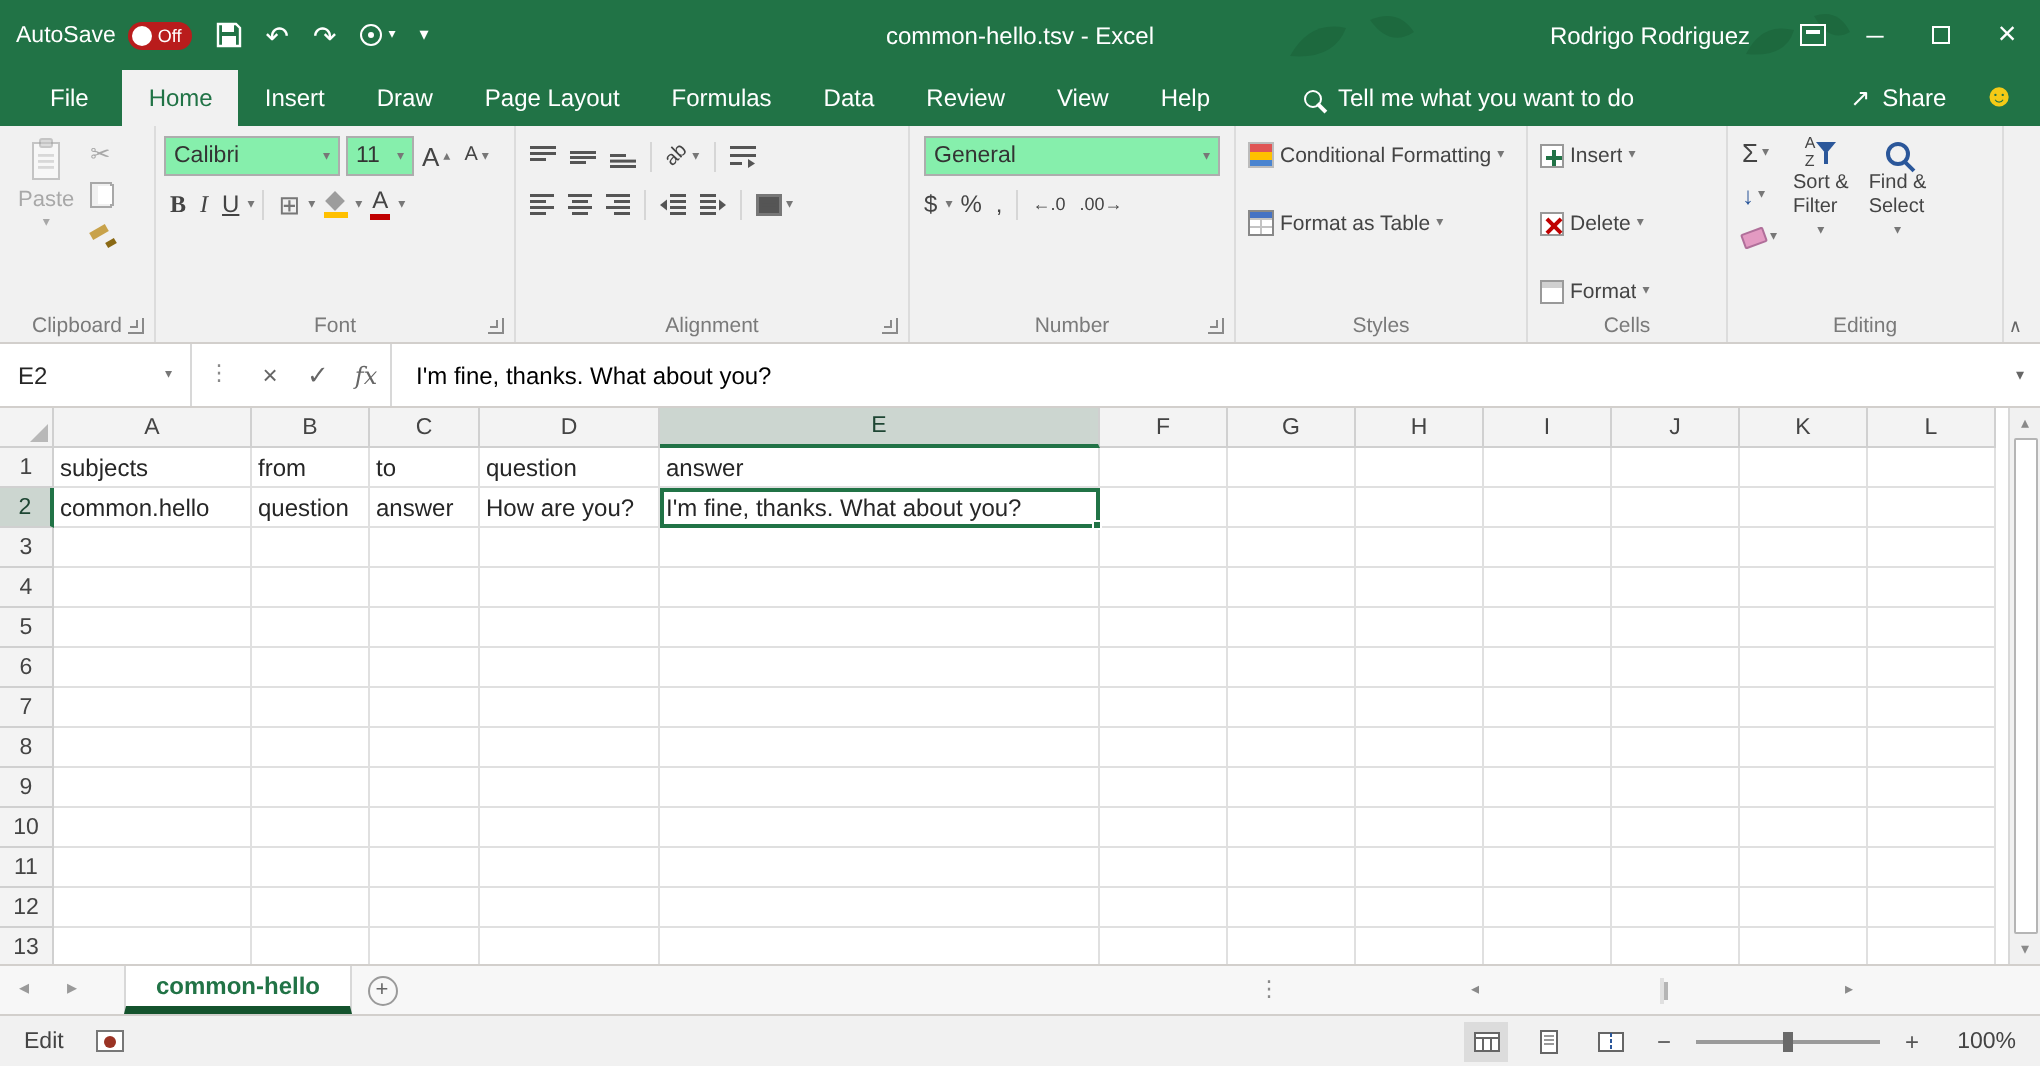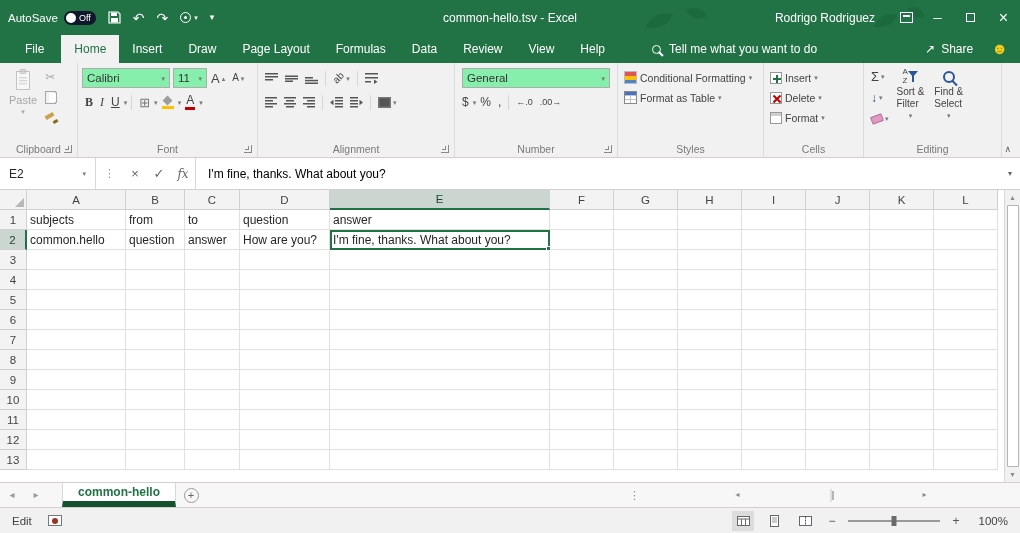--- a/index.html
+++ b/index.html
@@ -6,21 +6,21 @@
 html,body{width:1020px;height:533px;overflow:hidden}
 body{font-family:"Liberation Sans",sans-serif;font-size:12px;color:#262626;background:#fff}
 .app{width:1020px;height:533px;display:flex;flex-direction:column}
 .glyph{line-height:1}
 
 
 .titlebar{flex:0 0 35px;background:#217346;color:#fff;display:flex;align-items:center;position:relative}
 .leaves{position:absolute;right:95px;top:0;opacity:.55;pointer-events:none}
 .qat{display:flex;align-items:center;gap:12px;padding-left:8px;z-index:2}
 .autosave{display:flex;align-items:center;gap:6px;font-size:11.5px}
-.toggle{height:14px;border-radius:8px;background:#0f172a;display:inline-flex;align-items:center;gap:3px;padding:1px 5px 1px 2px}
+.toggle{height:14px;border-radius:8px;background:#b91c1c;display:inline-flex;align-items:center;gap:3px;padding:1px 5px 1px 2px}
 .knob{width:10px;height:10px;border-radius:50%;background:#fff}
 .toggle-txt{font-size:9px;color:#fff}
 .tb-ic{color:#fff;font-size:14px;display:inline-flex;align-items:center;gap:3px}
 .touch-circle{width:11px;height:11px;border:1px solid #fff;border-radius:50%;position:relative;display:inline-block}
 .touch-circle::after{content:'';position:absolute;inset:3px;background:#fff;border-radius:50%}
 .caret{font-size:7px;line-height:1;color:#777}
 .caret.w{color:#fff}
 .tb-title{position:absolute;left:0;right:0;top:0;height:35px;display:flex;align-items:center;justify-content:center;pointer-events:none;z-index:1;font-size:12px}
 .tb-right{margin-left:auto;display:flex;align-items:center;height:35px;z-index:2}
 .tb-user{font-size:12px;margin-right:16px}
@@ -76,21 +76,21 @@
 .copy-ic::before{content:'';position:absolute;left:-4px;top:-2px;width:9px;height:11px;border:1px solid #a8a8a8;background:#f1f1f1}
 .copy-ic::after{content:'';position:absolute;inset:0;background:#fff;border-left:1px solid #fff}
 .brush-ic{width:14px;height:13px;position:relative;display:inline-block}
 .brush-ic::before{content:'';position:absolute;left:0;top:2px;width:9px;height:4px;background:#c8a24a;transform:rotate(-30deg)}
 .brush-ic::after{content:'';position:absolute;right:1px;bottom:2px;width:5px;height:3px;background:#8a6914;transform:rotate(-30deg)}
 .rot-ab{transform:rotate(-45deg);display:inline-block;font-size:10px;color:#444}
 .alico{display:flex;align-items:center;justify-content:center}
 .alico svg g, .alico svg rect, .alico svg polygon{fill:#555}
 .dec{font-size:9px;color:#444;white-space:nowrap}
 .money{font-size:12px}
-.stylecol{display:flex;flex-direction:column;justify-content:flex-start;gap:1px;padding-top:2px}
+.stylecol{display:flex;flex-direction:column;justify-content:flex-start;gap:15px;padding-top:2px}
 .stylerow{display:flex;align-items:center;gap:3px;height:19px;font-size:10.5px;color:#444;padding:0 2px;white-space:nowrap}
 .stylerow .lbl{overflow:hidden;text-overflow:ellipsis}
 .cf-ic{width:13px;height:13px;display:inline-block;flex:0 0 13px;border:1px solid #bbb;background:linear-gradient(180deg,#e05555 0 4px,#ffc000 4px 8px,#4a84d0 8px 13px)}
 .tbl-ic{width:13px;height:13px;flex:0 0 13px;display:inline-block;border:1px solid #888;background:
  linear-gradient(#4472c4 0 3px,rgba(0,0,0,0) 3px),
  repeating-linear-gradient(0deg,rgba(0,0,0,0) 0 3px,#c3c3c3 3px 4px),
  repeating-linear-gradient(90deg,rgba(0,0,0,0) 0 5px,#c3c3c3 5px 6px),#fff}
 .cs-ic{width:13px;height:13px;flex:0 0 13px;display:inline-block;border:1px solid #999;
  background-image:linear-gradient(90deg,#ffc000 50%,#70ad47 50%),linear-gradient(90deg,#5b9bd5 50%,#ed7d31 50%);
  background-size:100% 50%;background-position:0 0,0 100%;background-repeat:no-repeat}
@@ -131,21 +131,21 @@
 .cell{border-right:1px solid #e0e0e0;border-bottom:1px solid #e0e0e0;display:flex;align-items:center;padding:0 3px;font-size:12px;white-space:nowrap;overflow:hidden;background:#fff}
 .selcell{outline:2px solid #217346;outline-offset:-2px;position:relative;z-index:2;overflow:visible}
 .fillhandle{position:absolute;right:-2px;bottom:-2px;width:5px;height:5px;background:#217346;border:1px solid #fff}
 .vscroll{flex:0 0 16px;background:#f1f1f1;border-left:1px solid #d8d8d8;display:flex;flex-direction:column;align-items:center;padding:1px}
 .scr{color:#8a8a8a;font-size:8px;height:13px;display:flex;align-items:center;justify-content:center;width:100%}
 .vthumb{flex:1;width:12px;background:#fff;border:1px solid #b5b5b5;border-radius:1px;margin:1px 0}
 
 
 .sheetbar{flex:0 0 25px;background:#f7f7f7;border-top:1px solid #d2cfcc;display:flex;align-items:stretch}
 .snav{width:24px;display:flex;align-items:center;justify-content:center;color:#9a9a9a;font-size:10px}
-.sheettab{display:flex;align-items:center;padding:0 15px;background:#fff;border-left:1px solid #d8d8d8;border-right:1px solid #d8d8d8;border-bottom:6px solid #14532d;color:#217346;font-weight:bold;font-size:12px;margin-left:14px}
+.sheettab{display:flex;align-items:center;padding:0 15px;background:#fff;border-left:1px solid #d8d8d8;border-right:1px solid #d8d8d8;border-bottom:4px solid #14532d;color:#217346;font-weight:bold;font-size:12px;margin-left:14px}
 .newsheet{width:30px;display:flex;align-items:center;justify-content:center}
 .newsheet .circ{width:15px;height:15px;border:1px solid #9a9a9a;border-radius:50%;display:flex;align-items:center;justify-content:center;font-size:11px;color:#666;line-height:1}
 .sheet-spacer{flex:1}
 .hscroll{display:flex;align-items:center;width:372px;padding-right:6px}
 .htrack{flex:1;height:13px;background:#f3f3f3;border:1px solid #e0e0e0;position:relative;margin:0 3px}
 .hthumb{position:absolute;left:1px;top:1px;bottom:1px;width:95%;background:#fff;border:1px solid #b5b5b5}
 
 
 .statusbar{flex:0 0 26px;background:#f1f1f1;border-top:1px solid #d2cfcc;display:flex;align-items:center;padding:0 12px;font-size:11.5px;color:#444}
 .smode{margin-right:16px}

